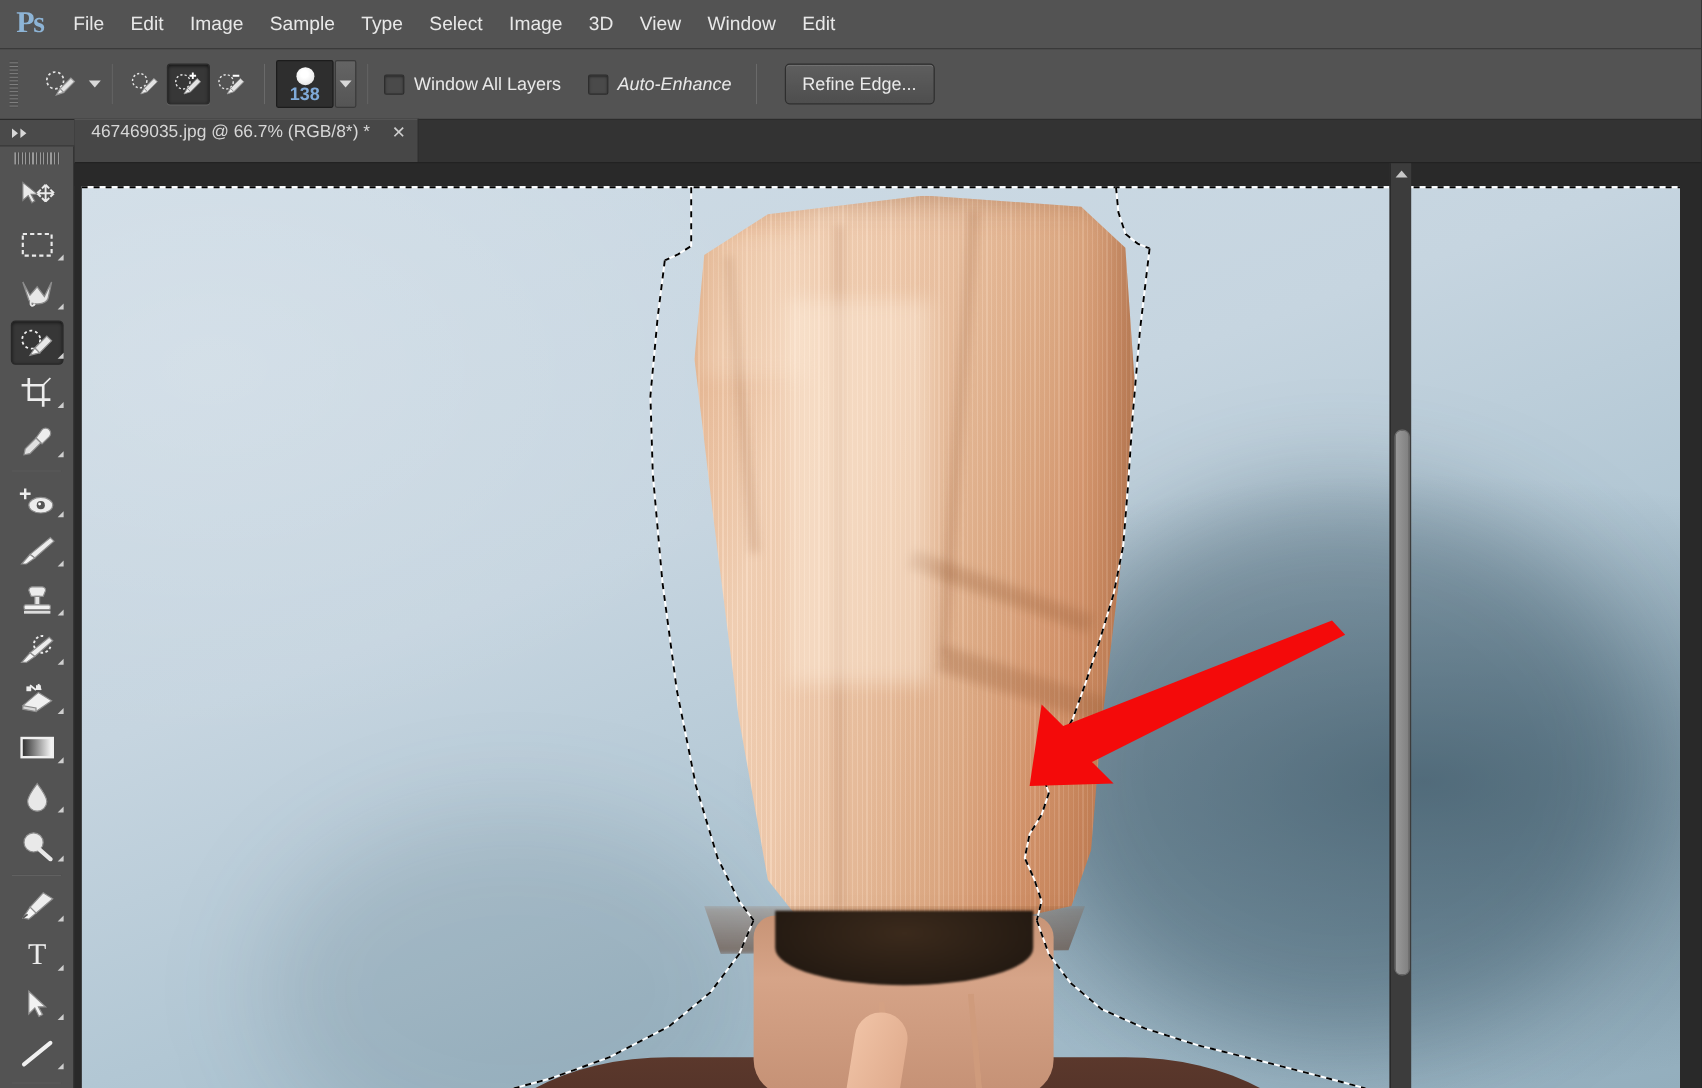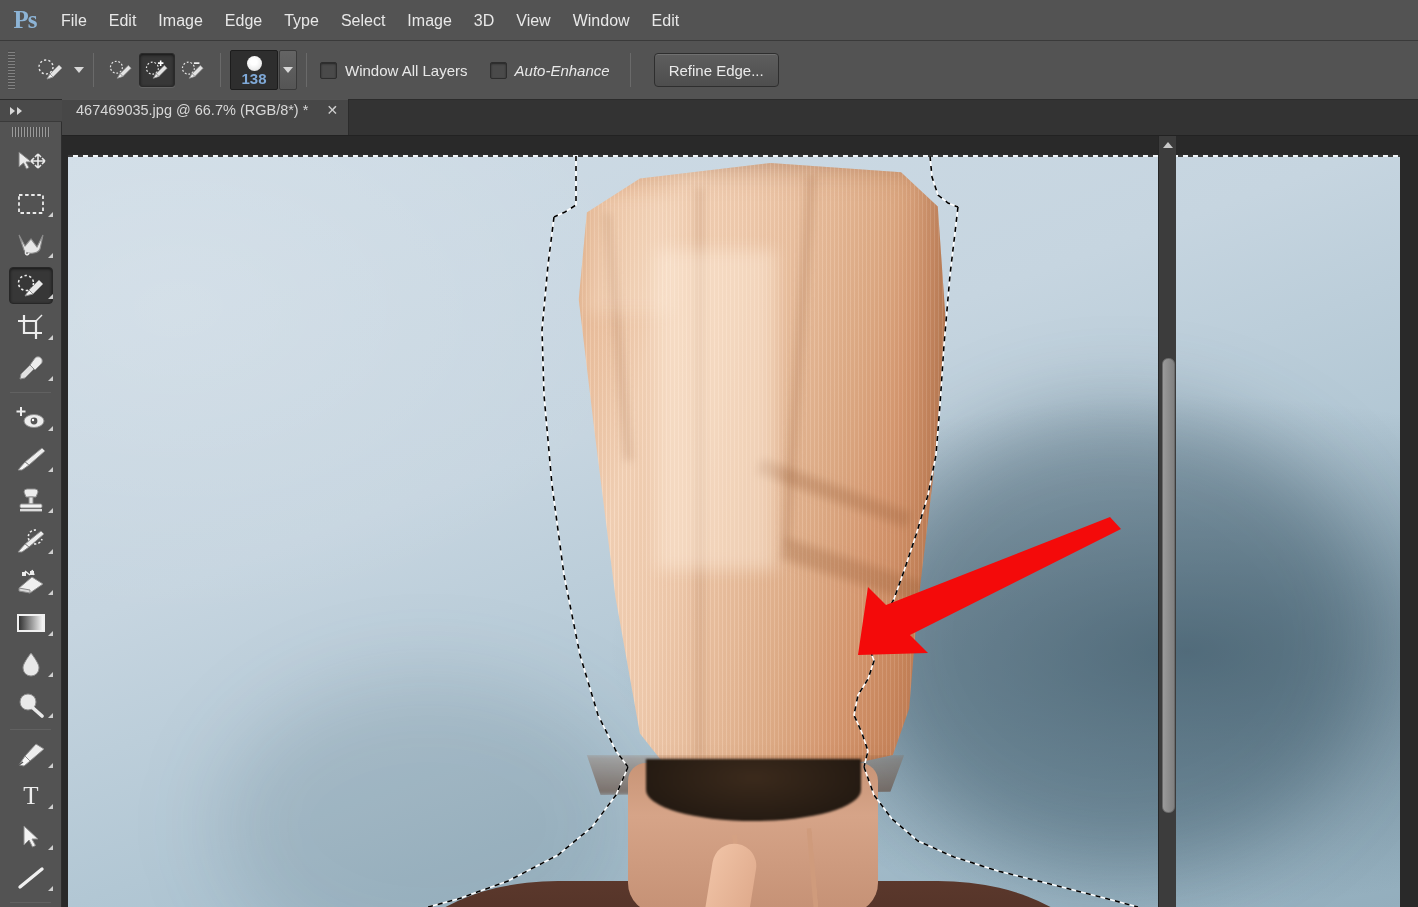--- a/index.html
+++ b/index.html
@@ -285,21 +285,21 @@
 </head>
 <body>
 
 <div id="app">
 
   <div id="menubar">
     <div id="ps-logo">Ps</div>
     <div class="menu-item">File</div>
     <div class="menu-item">Edit</div>
     <div class="menu-item">Image</div>
-    <div class="menu-item">Edge</div>
+    <div class="menu-item">Sample</div>
     <div class="menu-item">Type</div>
     <div class="menu-item">Select</div>
     <div class="menu-item">Image</div>
     <div class="menu-item">3D</div>
     <div class="menu-item">View</div>
     <div class="menu-item">Window</div>
     <div class="menu-item">Edit</div>
   </div>
 
   <div id="optionsbar">

